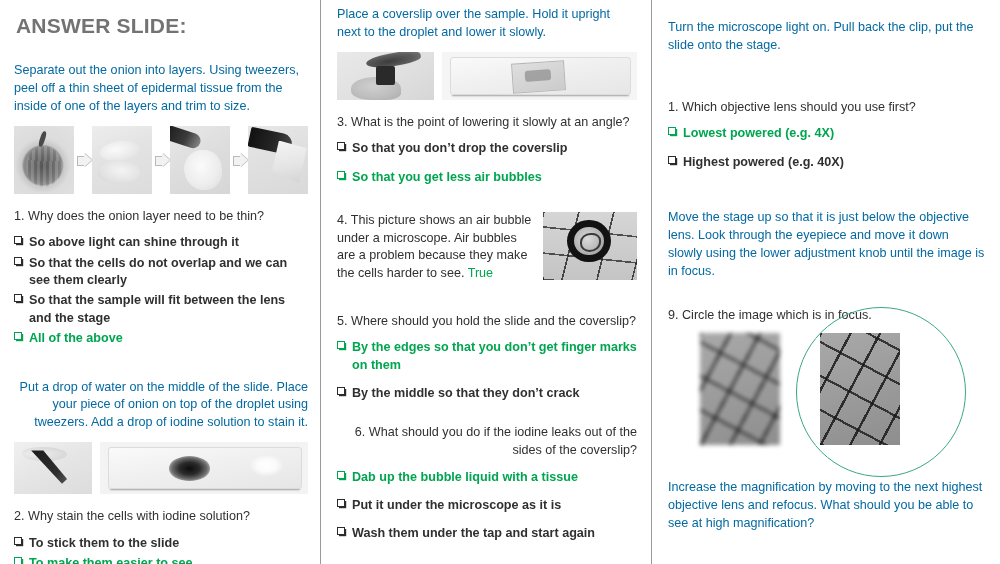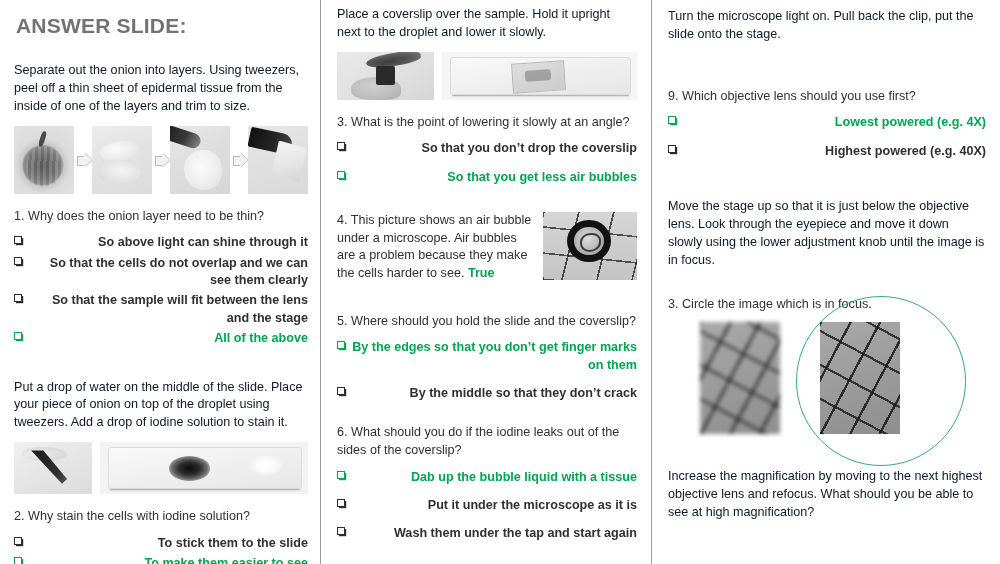--- a/index.html
+++ b/index.html
@@ -22,52 +22,52 @@
     background: #ffffff;
     display: flex;
     box-sizing: border-box;
   }
   .col {
     box-sizing: border-box;
     position: relative;
   }
   .col-left   { width: 320px; padding: 10px 12px 0 14px; }
   .col-mid    { width: 330px; padding: 6px 14px 0 16px; }
-  .col-right  { width: 350px; padding: 8px 14px 0 16px; }
+  .col-right  { width: 350px; padding: 19px 14px 0 16px; }
   .divider {
     width: 1px;
     background: #9a9a9a;
     margin: 0;
     align-self: stretch;
   }
 
   .title {
     color: #737373;
     font-weight: bold;
     font-size: 21px;
     letter-spacing: 0.2px;
     margin: 4px 0 24px 2px;
   }
 
   .para {
     font-size: 12.6px;
     line-height: 1.42;
     margin: 0 0 10px 0;
-    color: #0f172a;
+    color: #0369a1;
   }
   .para.tight { margin-bottom: 6px; }
 
   .question {
     font-size: 12.6px;
     line-height: 1.4;
     margin: 14px 0 9px 0;
     color: #303030;
   }
 
-  .opts { margin: 0; padding: 0; text-align: right; }
+  .opts { margin: 0; padding: 0; }
   .opt {
     font-size: 12.6px;
     line-height: 1.38;
     margin: 0 0 3px 0;
     padding-left: 15px;
     position: relative;
     color: #303030;
     font-weight: bold;
   }
   .opt.spaced { margin-bottom: 11px; }
@@ -84,21 +84,21 @@
     border: 1.3px solid #2b2b2b;
     box-shadow: 1.6px 1.6px 0 -0.4px #2b2b2b;
     box-sizing: border-box;
     background: #fff;
   }
   .opt.correct .cb {
     border-color: #00A550;
     box-shadow: 1.6px 1.6px 0 -0.4px #00A550;
   }
 
-  .inline-green { color: #00A550; font-weight: bold; }
+  .inline-green { color: #00A550; font-weight: normal; }
 
   
   .photostrip {
     display: flex;
     align-items: stretch;
     gap: 0;
     margin: 8px 0 12px 0;
   }
   .photo {
     position: relative;
@@ -398,21 +398,21 @@
         <span>So that the sample will fit between the lens and the stage</span>
       </div>
       <div class="opt correct">
         <span class="cb"></span>
         <span>All of the above</span>
       </div>
     </div>
 
     <div class="caption-gap"></div>
 
-    <p class="para" style="margin-top:18px;">Put a drop of water on the middle of the slide. Place your piece of onion on top of the droplet using tweezers. Add a drop of iodine solution to stain it.</p>
+    <p class="para" style="margin-top:18px;text-align:right;">Put a drop of water on the middle of the slide. Place your piece of onion on top of the droplet using tweezers. Add a drop of iodine solution to stain it.</p>
 
     <div class="photostrip" style="gap:8px;margin-top:6px;">
       <div class="photo ph-pipette" style="width:78px;height:52px;"></div>
       <div class="photo ph-slide-stain" style="width:208px;height:52px;">
         <span class="slideglass"></span>
         <span class="stainblob"></span>
         <span class="glare"></span>
       </div>
     </div>
 
@@ -469,21 +469,21 @@
       <div class="opt correct spaced">
         <span class="cb"></span>
         <span>By the edges so that you don’t get finger marks on them</span>
       </div>
       <div class="opt spaced">
         <span class="cb"></span>
         <span>By the middle so that they don’t crack</span>
       </div>
     </div>
 
-    <p class="question" style="margin-top:22px;">6. What should you do if the iodine leaks out of the sides of the coverslip?</p>
+    <p class="question" style="margin-top:22px;text-align:right;">6. What should you do if the iodine leaks out of the sides of the coverslip?</p>
     <div class="opts">
       <div class="opt correct spaced">
         <span class="cb"></span>
         <span>Dab up the bubble liquid with a tissue</span>
       </div>
       <div class="opt spaced">
         <span class="cb"></span>
         <span>Put it under the microscope as it is</span>
       </div>
       <div class="opt">
@@ -492,35 +492,35 @@
       </div>
     </div>
   </div>
 
   <div class="divider"></div>
 
   <div class="col col-right">
 
     <p class="para tight">Turn the microscope light on. Pull back the clip, put the slide onto the stage.</p>
 
-    <p class="question" style="margin-top:44px;">9. Which objective lens should you use first?</p>
+    <p class="question" style="margin-top:44px;">1. Which objective lens should you use first?</p>
     <div class="opts">
       <div class="opt correct spaced">
         <span class="cb"></span>
         <span>Lowest powered (e.g. 4X)</span>
       </div>
       <div class="opt">
         <span class="cb"></span>
         <span>Highest powered (e.g. 40X)</span>
       </div>
     </div>
 
     <p class="para" style="margin-top:38px;">Move the stage up so that it is just below the objective lens. Look through the eyepiece and move it down slowly using the lower adjustment knob until the image is in focus.</p>
 
-    <p class="question" style="margin-top:26px;">3. Circle the image which is in focus.</p>
+    <p class="question" style="margin-top:26px;">9. Circle the image which is in focus.</p>
 
     <div class="focusrow">
       <div class="cells blurry"></div>
       <div class="cells"></div>
       <span class="focuscircle"></span>
     </div>
 
     <p class="para" style="margin-top:26px;">Increase the magnification by moving to the next highest objective lens and refocus. What should you be able to see at high magnification?</p>
 
   </div>

